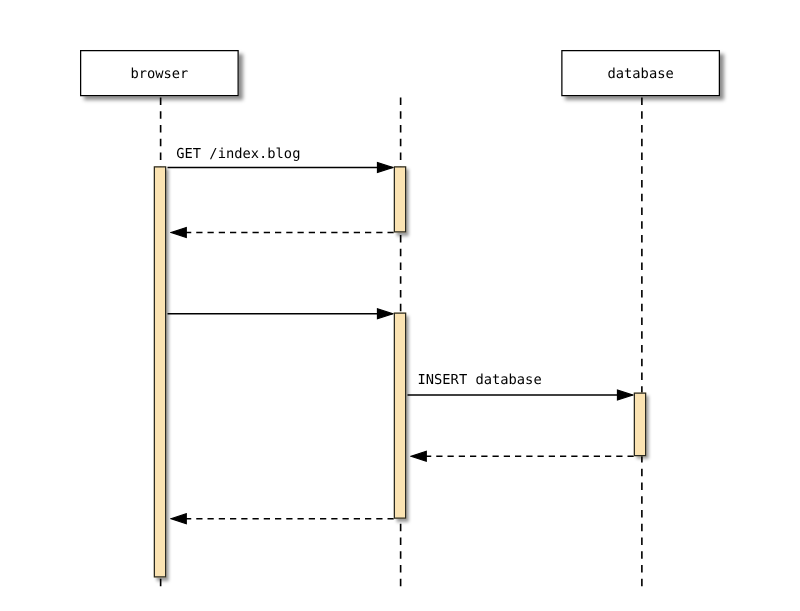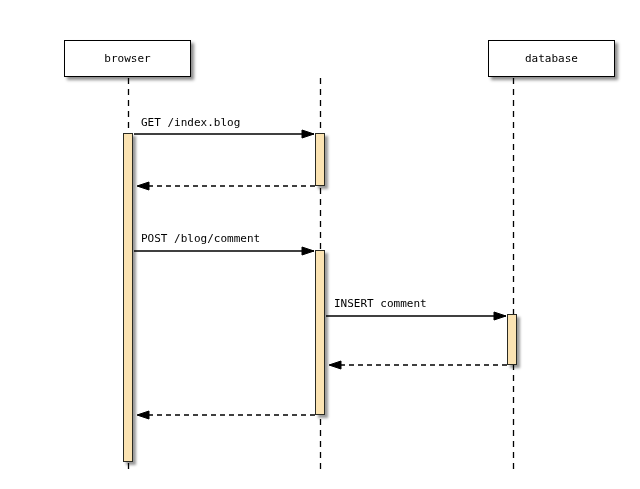--- a/index.html
+++ b/index.html
@@ -73,21 +73,20 @@
   </svg>
 
   <div class="activation" style="left:123px; top:133px; height:327px;"></div>
   <div class="activation" style="left:315px; top:133px; height:51px;"></div>
   <div class="activation" style="left:315px; top:250px; height:163px;"></div>
   <div class="activation" style="left:507px; top:314px; height:49px;"></div>
 
   <div class="actor-box" style="left:64px; top:40px;">
     <span>browser</span>
   </div>
-  <div class="actor-box" style="left:449px; top:40px;margin-left:39px;">
+  <div class="actor-box" style="left:449px; top:40px;">
     <span>database</span>
   </div>
 
   <div class="msg-label" style="left:141px; top:117px;">GET /index.blog</div>
-  <div class="msg-label" style="left:141px; top:233px;">POST /blog/comment</div>
-  <div class="msg-label" style="left:334px; top:298px;">INSERT comment</div>
+  <div class="msg-label" style="left:334px; top:298px;">INSERT database</div>
 
 </div>
 
 </body></html>

